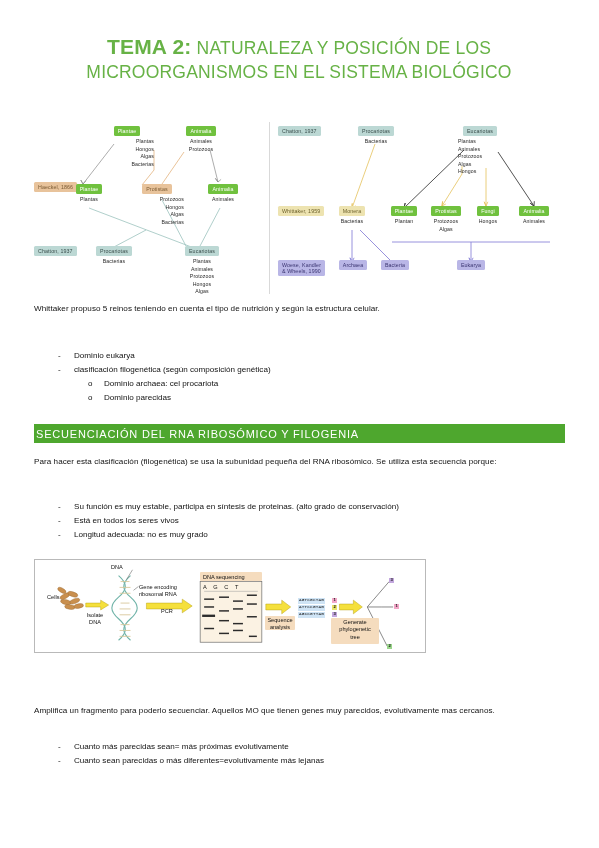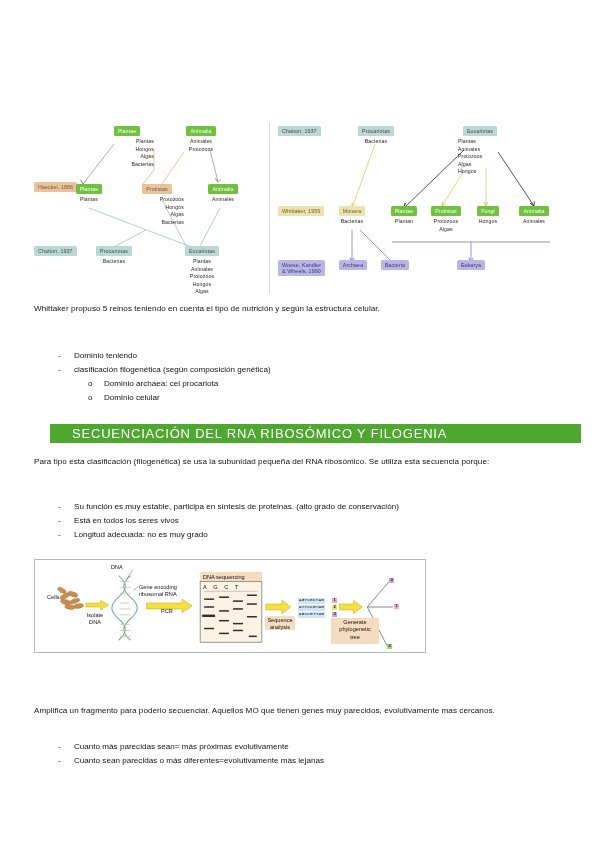--- a/index.html
+++ b/index.html
@@ -143,30 +143,30 @@
   .bul2 .circ {
     position: absolute;
     left: 54px;
     top: 0;
     font-size: 8px;
   }
 
   
   .section-bar {
     position: absolute;
-    left: 50px;
+    left: 34px;
     width: 531px;
     height: 19px;
     background: #4EA72E;
     color: #ffffff;
-    font-size: 13px;
+    font-size: 11px;
     letter-spacing: 0.8px;
     display: flex;
     align-items: center;
-    padding-left: 22px;
+    padding-left: 2px;
     box-sizing: border-box;
   }
 
   
   .figure {
     position: absolute;
     left: 34px;
     top: 559px;
     width: 392px;
     height: 94px;
@@ -211,20 +211,24 @@
     background: #F5DCBE;
     border-radius: 1px;
   }
 </style>
 </head>
 <body>
 
 <div class="page">
 
   <div class="title-block">
+    <div class="title-line">
+      <span class="title-big">TEMA 2:</span><span class="title-rest"> NATURALEZA Y POSICIÓN DE LOS</span>
+    </div>
+    <div class="title-line title-rest">MICROORGANISMOS EN EL SISTEMA BIOLÓGICO</div>
   </div>
 
   <div class="diagrams">
 
     <div class="diagram diag-left">
       <svg viewBox="0 0 228 172" preserveAspectRatio="none">
 
         <path d="M80 22 L49 62" stroke="#8a8a8a" stroke-width="0.7" fill="none"></path>
         <path d="M49 62 l-2.2 -4 l2.2 4 l3 -3.2" stroke="#8a8a8a" stroke-width="0.7" fill="none"></path>
 
@@ -378,41 +382,41 @@
         <span class="chip chip-purple">Eukarya</span>
       </div>
     </div>
   </div>
 
   <div class="para" style="top:303px;">Whittaker propuso 5 reinos teniendo en cuenta el tipo de nutrición y según la estructura celular.</div>
 
   <div class="bullets" style="top:349px;">
     <div class="bul">
       <span class="dash">-</span>
-      <span>Dominio teniendo</span>
+      <span>Dominio eukarya</span>
     </div>
     <div class="bul">
       <span class="dash">-</span>
       <span>clasificación filogenética (según composición genética)</span>
     </div>
     <div class="bul2">
       <span class="circ">o</span>
       <span>Dominio archaea: cel procariota</span>
     </div>
     <div class="bul2">
       <span class="circ">o</span>
-      <span>Dominio celular</span>
+      <span>Dominio parecidas</span>
     </div>
   </div>
 
   <div class="section-bar" style="top:424px;">
     <span>SECUENCIACIÓN DEL RNA RIBOSÓMICO Y FILOGENIA</span>
   </div>
 
-  <div class="para" style="top:456px;">Para tipo esta clasificación (filogenética) se usa la subunidad pequeña del RNA ribosómico. Se utiliza esta secuencia porque:</div>
+  <div class="para" style="top:456px;">Para hacer esta clasificación (filogenética) se usa la subunidad pequeña del RNA ribosómico. Se utiliza esta secuencia porque:</div>
 
   <div class="bullets" style="top:500px;">
     <div class="bul">
       <span class="dash">-</span>
       <span>Su función es muy estable, participa en síntesis de proteinas. (alto grado de conservación)</span>
     </div>
     <div class="bul">
       <span class="dash">-</span>
       <span>Está en todos los seres vivos</span>
     </div>

